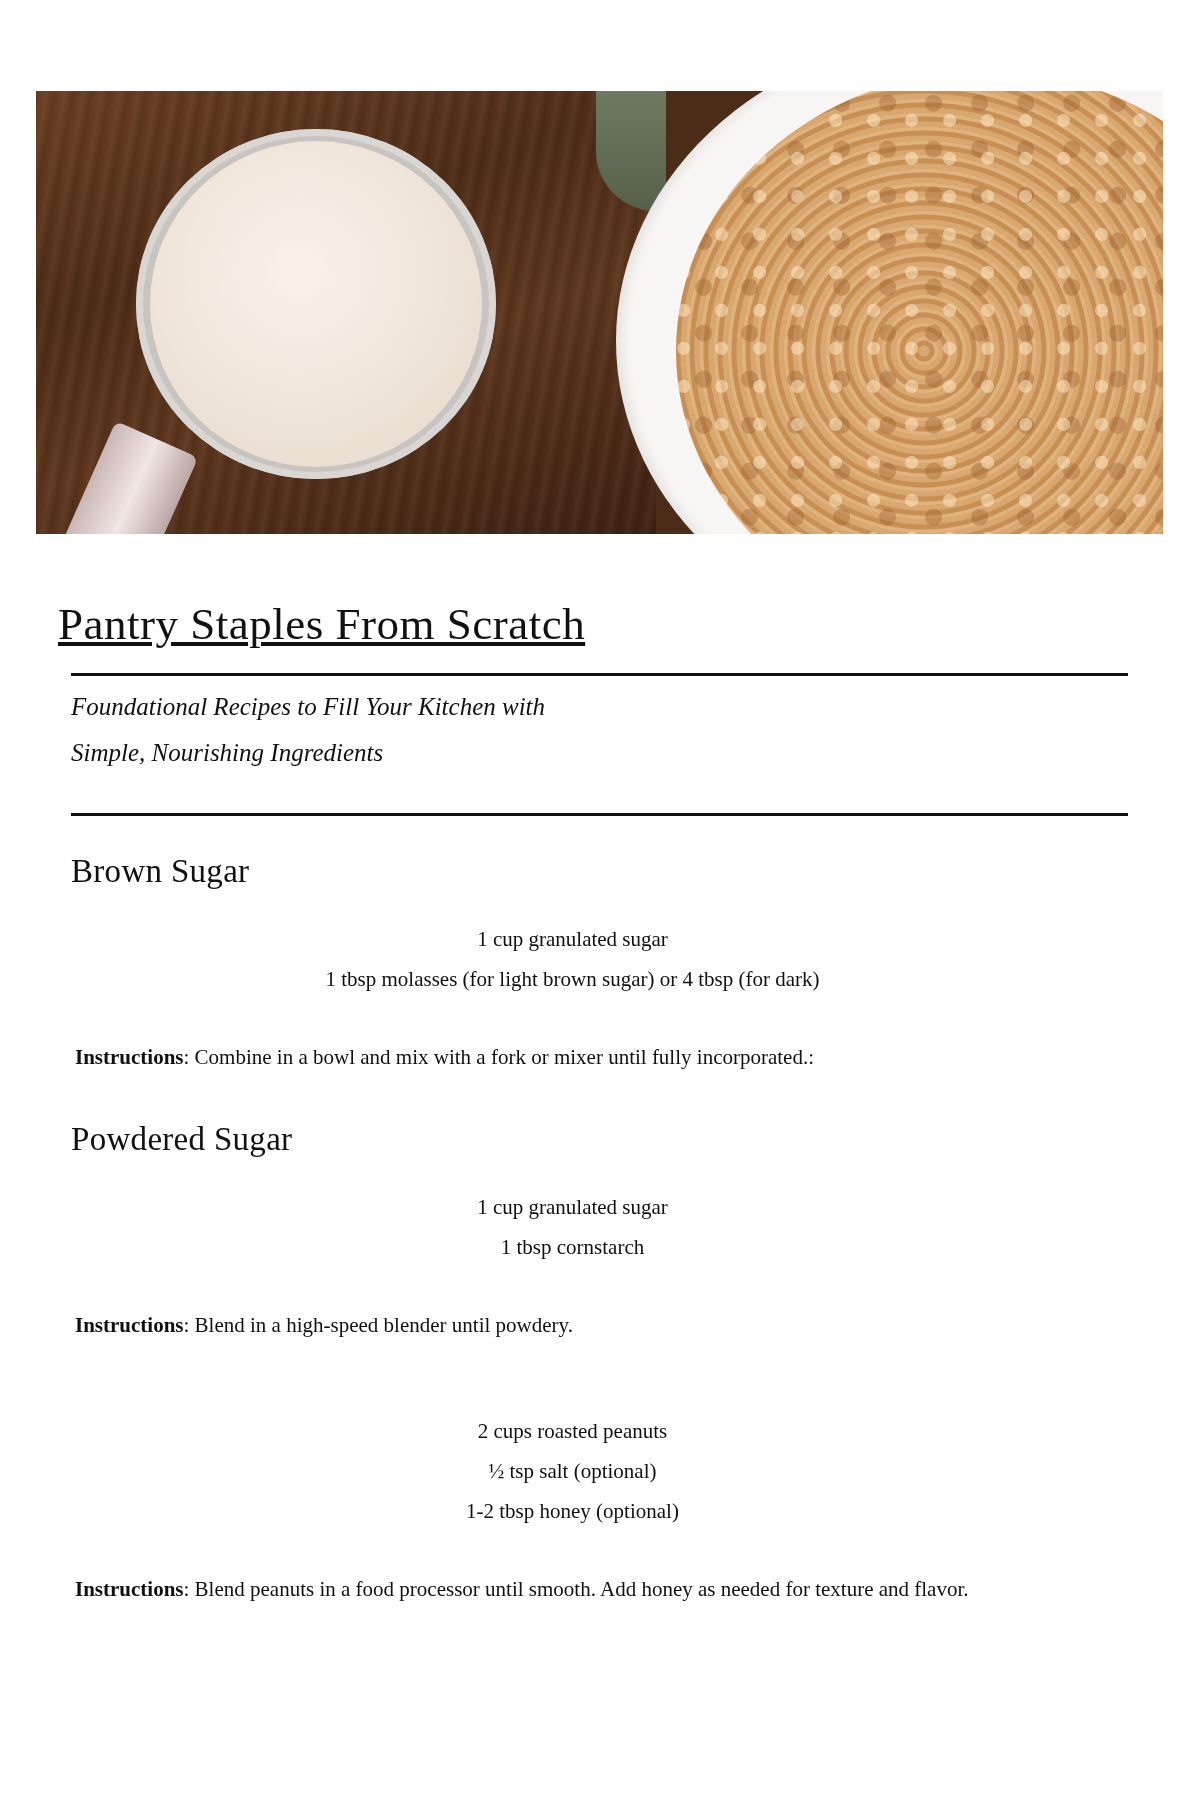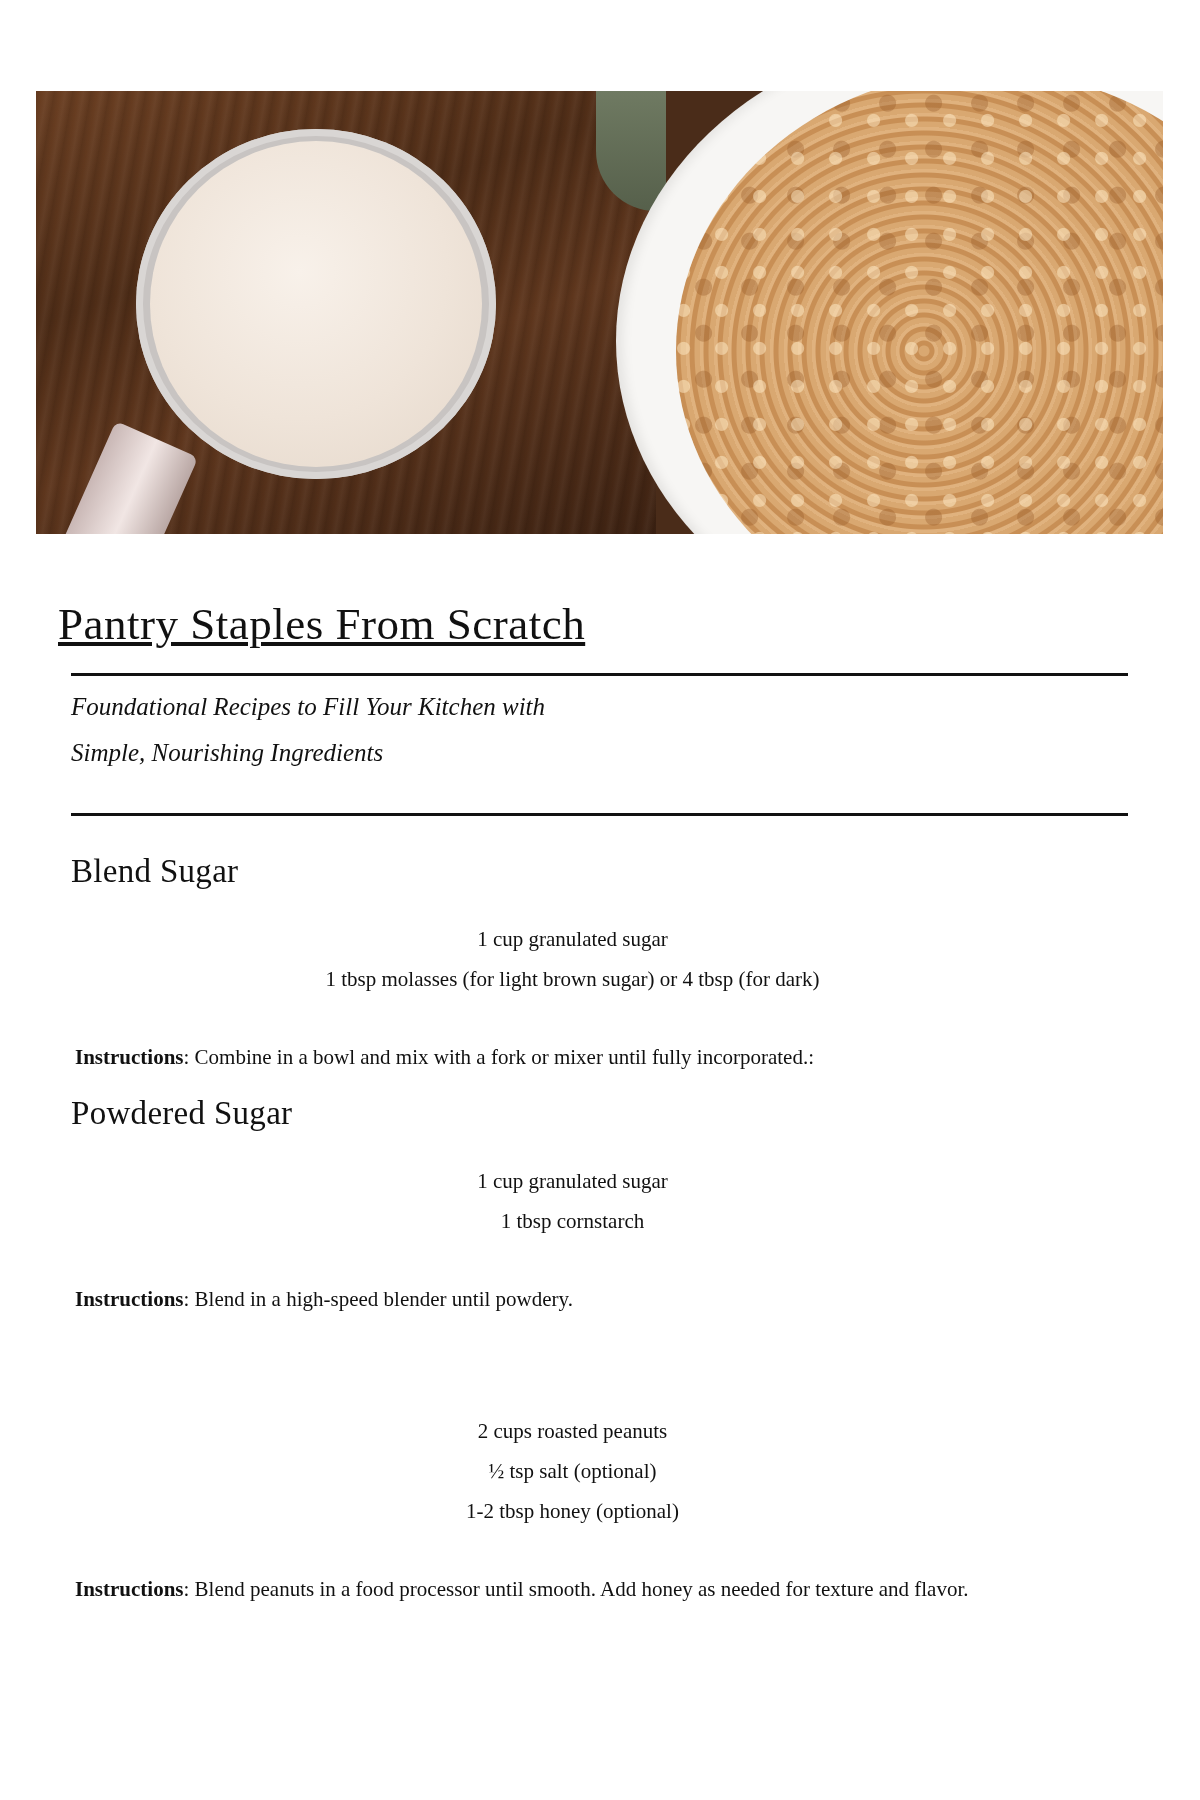--- a/index.html
+++ b/index.html
@@ -25,21 +25,21 @@
   .rule { position:absolute; left:71px; width:1057px; height:3px; background:#111111; }
   .rule1 { top:673px; }
   .rule2 { top:813px; }
   .subtitle { position:absolute; left:71px; top:684px; width:800px; font-size:25px; line-height:46px; font-style:italic; }
   .section { position:absolute; left:71px; width:1000px; }
   .section h2 { margin:0; font-size:33px; line-height:44px; font-weight:normal; letter-spacing:0.3px; }
   .ingredients { margin:26px 0 0 3px; padding:0; list-style:none; font-size:21px; line-height:40px;text-align:center; }
   .instructions { margin:38px 0 0 4px; font-size:21px; line-height:40px; width:930px; }
   .instructions b { font-weight:bold; }
   .s1 { top:849px; }
-  .s2 { top:1091px; }
+  .s2 { top:1117px; }
   .s3 { top:1385px; }
 </style>
 </head>
 <body>
 
 <div class="hero" title="Measuring cup of granulated sugar on a wooden table beside a white bowl of brown sugar">
   <div class="wood"></div>
   <div class="cloth"></div>
   <div class="cup-handle"></div>
   <div class="cup"></div>
@@ -50,21 +50,21 @@
 
 <h1 class="page-title">Pantry Staples From Scratch</h1>
 <div class="rule rule1"></div>
 <div class="subtitle">
   <div>Foundational Recipes to Fill Your Kitchen with</div>
   <div>Simple, Nourishing Ingredients</div>
 </div>
 <div class="rule rule2"></div>
 
 <section class="section s1">
-  <h2>Blend Sugar</h2>
+  <h2>Brown Sugar</h2>
   <ul class="ingredients">
     <li>1 cup granulated sugar</li>
     <li>1 tbsp molasses (for light brown sugar) or 4 tbsp (for dark)</li>
   </ul>
   <p class="instructions"><b>Instructions</b><span>: Combine in a bowl and mix with a fork or mixer until fully incorporated.:</span></p>
 </section>
 
 <section class="section s2">
   <h2>Powdered Sugar</h2>
   <ul class="ingredients">

